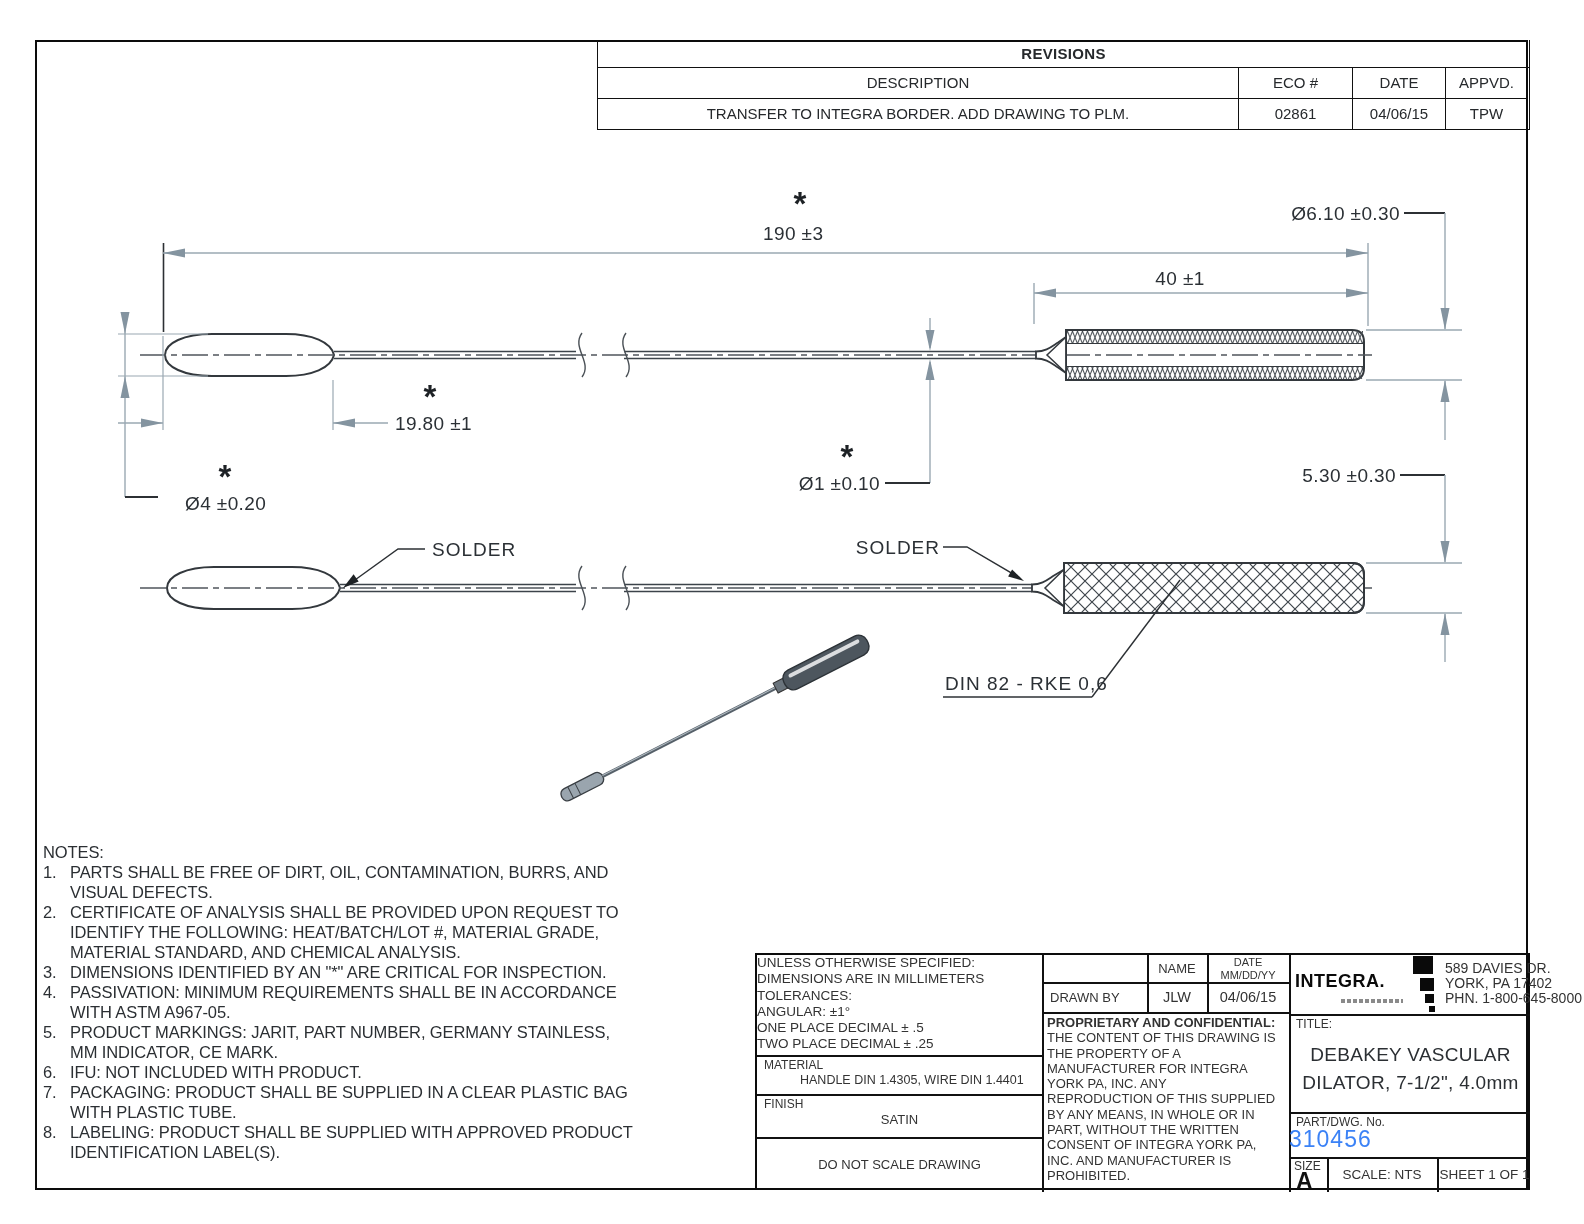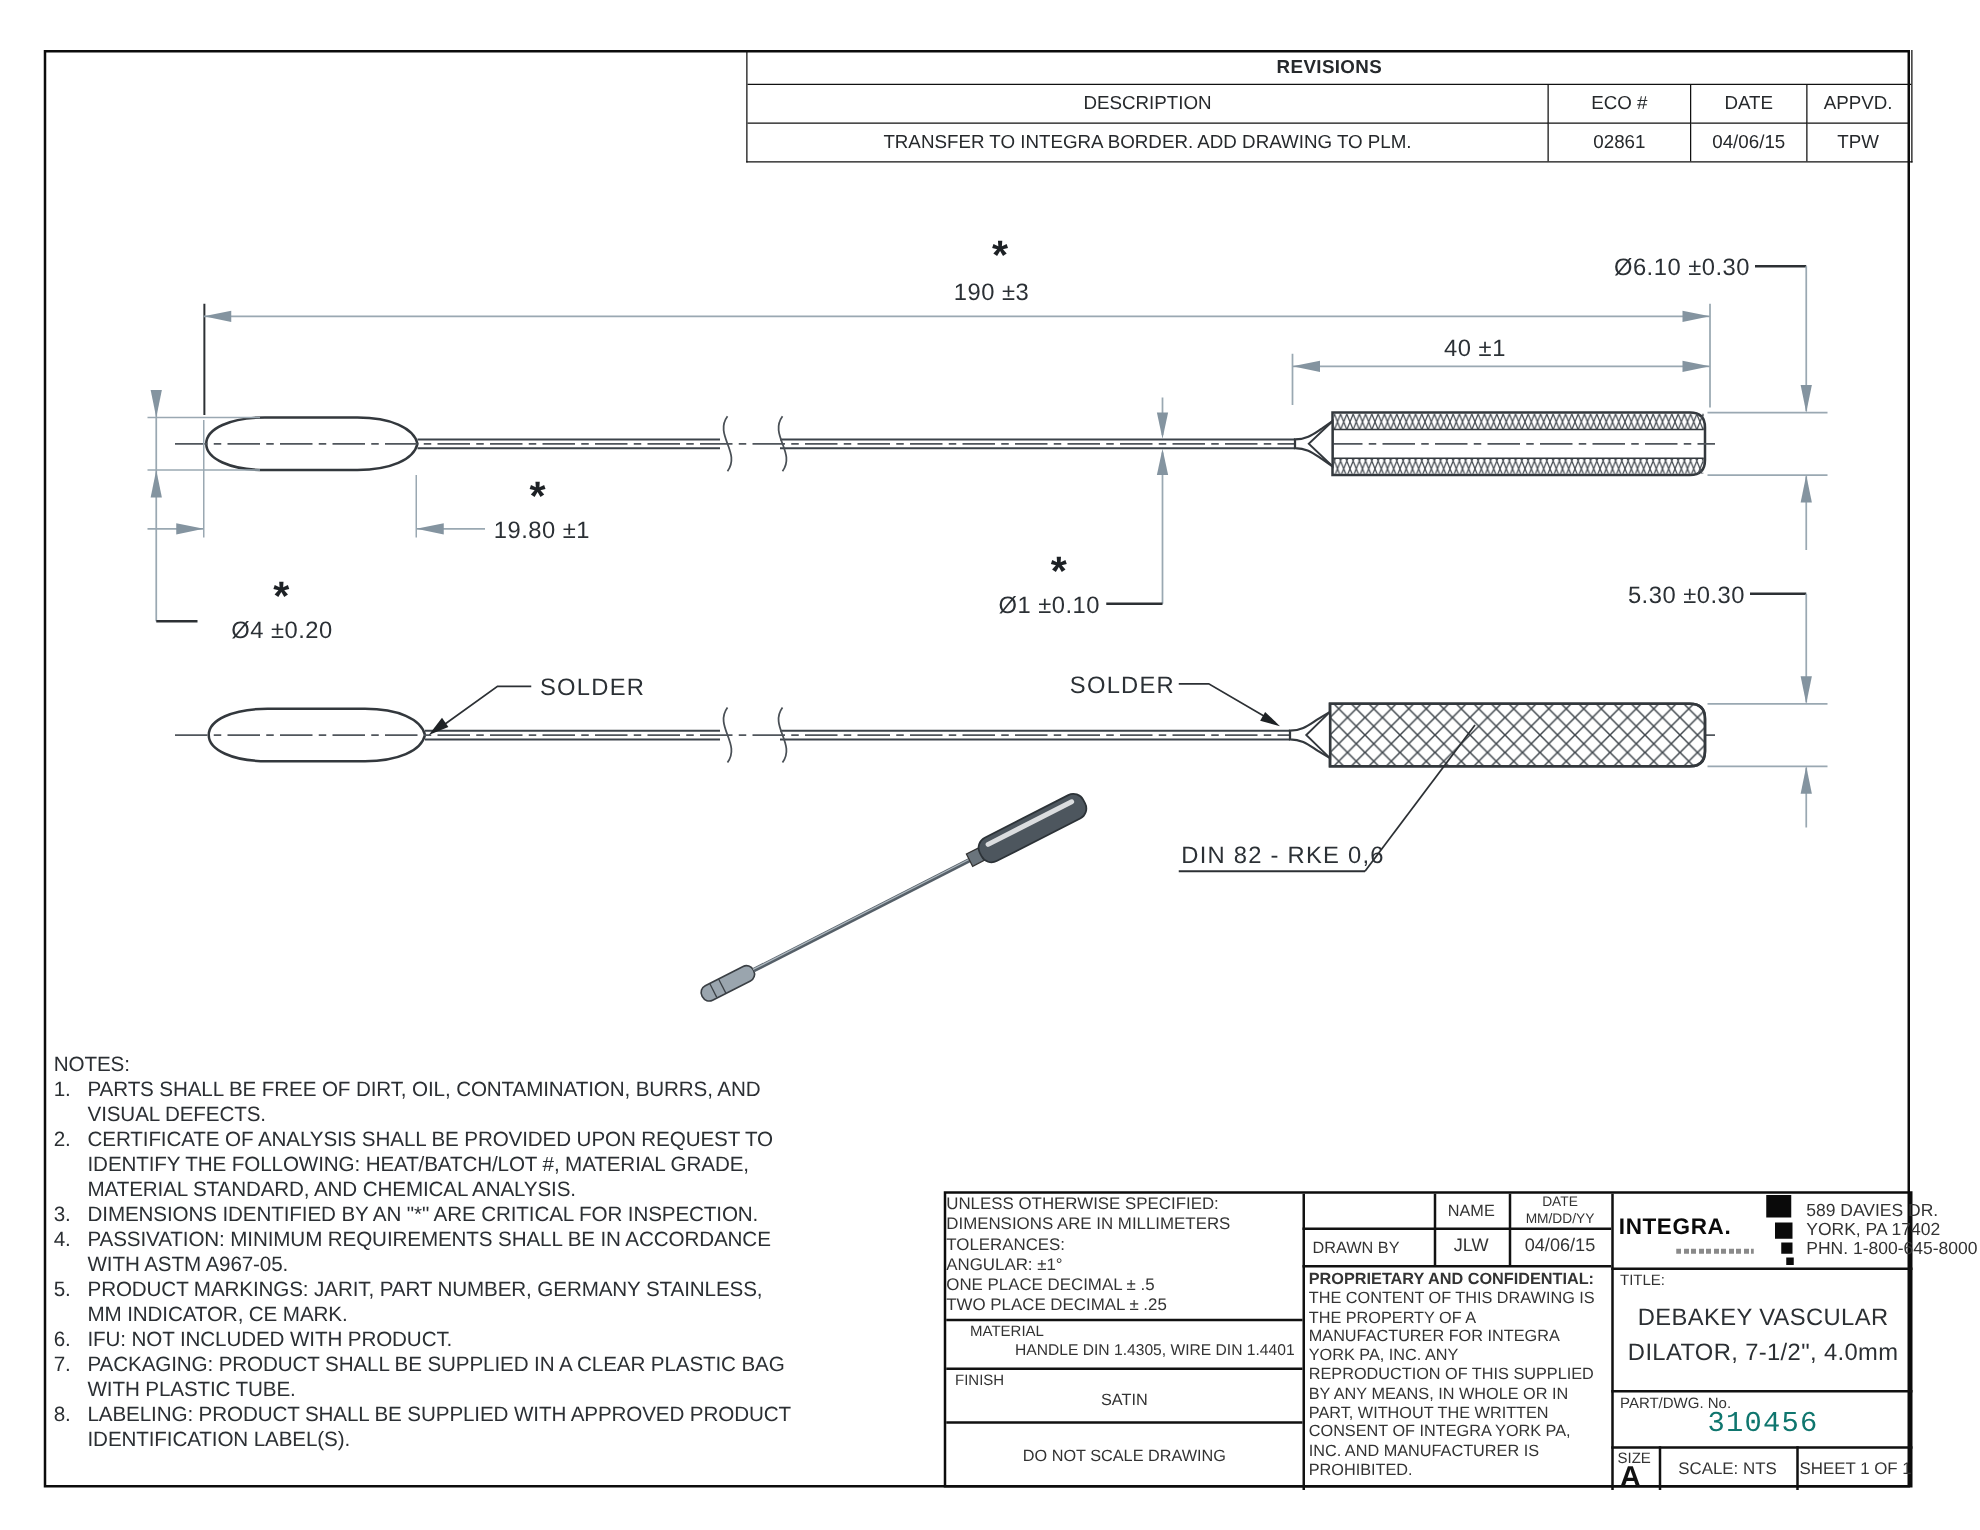--- a/index.html
+++ b/index.html
@@ -38,22 +38,22 @@
   .prop .hd{font-weight:bold;white-space:nowrap;}
   .prop div{white-space:nowrap;}
   .logo-word{position:absolute;left:6px;top:16px;font-size:18px;font-weight:bold;
              letter-spacing:.5px;color:#0a0a0a;}
   .logo-sub{position:absolute;left:52px;top:44px;width:62px;height:4px;
             background:repeating-linear-gradient(90deg,#8a8a8a 0 4px,transparent 4px 6px);}
   .sq{position:absolute;background:#0a0a0a;}
   .addr{position:absolute;left:156px;top:6px;font-size:14px;line-height:15px;white-space:nowrap;}
   .ttl-line{position:absolute;left:0;right:0;text-align:center;font-size:19px;letter-spacing:.3px;
             white-space:nowrap;color:#2b2f33;}
-  .partno{position:absolute;left:0;right:0;top:14px;text-align:center;font-size:23px;
-          letter-spacing:1px;color:#0f766e;font-family:Liberation Mono, monospace;}
+  .partno{position:absolute;left:0;right:0;top:14px;text-align:left;font-size:23px;
+          letter-spacing:1px;color:#3b82f6;}
   .size-a{position:absolute;left:7px;top:11px;font-size:23px;font-weight:bold;color:#111;}
   .mid-center{position:absolute;left:0;right:0;top:0;bottom:0;display:flex;align-items:center;
               justify-content:center;white-space:nowrap;font-size:13.5px;}
   
   svg{position:absolute;left:0;top:0;}
   svg text{font-family:"Liberation Sans",sans-serif;fill:#2b3035;}
   .dimtext{font-size:19px;letter-spacing:.4px;}
   .star{font-size:33px;font-weight:bold;fill:#1d2125;}
   .callout{font-size:19px;letter-spacing:1px;}
 </style>
@@ -308,21 +308,21 @@
       <div class="tol">
         <div>UNLESS OTHERWISE SPECIFIED:</div>
         <div>DIMENSIONS ARE IN MILLIMETERS</div>
         <div>TOLERANCES:</div>
         <div>ANGULAR: ±1°</div>
         <div>ONE PLACE DECIMAL ± .5</div>
         <div>TWO PLACE DECIMAL ± .25</div>
       </div>
     </div>
 
-    <div class="cell" style="left:12px;top:100px;width:290px;height:39px;padding-left:24px;">
+    <div class="cell" style="left:0;top:100px;width:290px;height:39px;padding-left:24px;">
       <div class="cell-label">MATERIAL</div>
       <div style="position:absolute;left:43px;top:18px;white-space:nowrap;font-size:12.5px;">HANDLE DIN 1.4305, WIRE DIN 1.4401</div>
     </div>
 
     <div class="cell" style="left:0;top:139px;width:285px;height:52px;">
       <div class="cell-label">FINISH</div>
       <div class="center-val" style="top:18px;font-size:13px;">SATIN</div>
     </div>
 
     <div class="cell" style="left:0;top:182px;width:285px;height:55px;">

